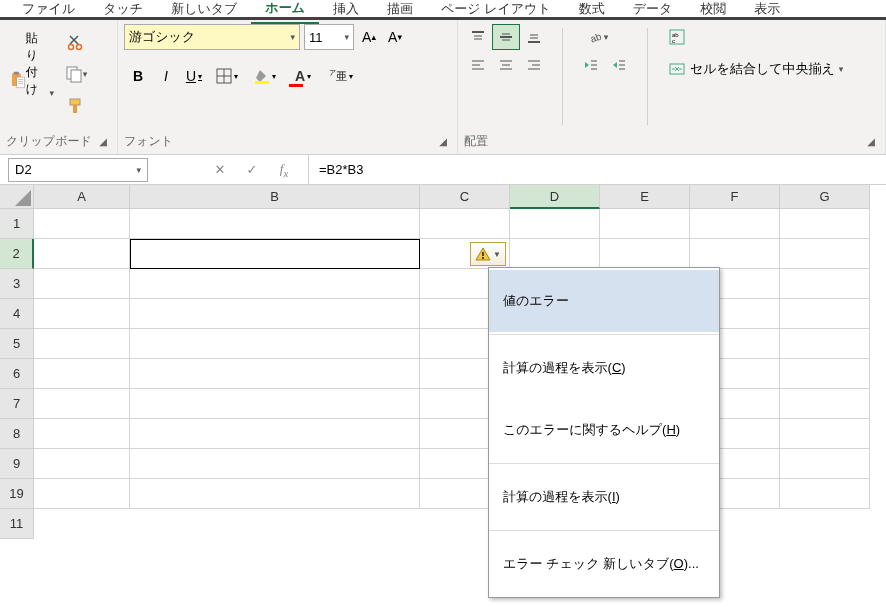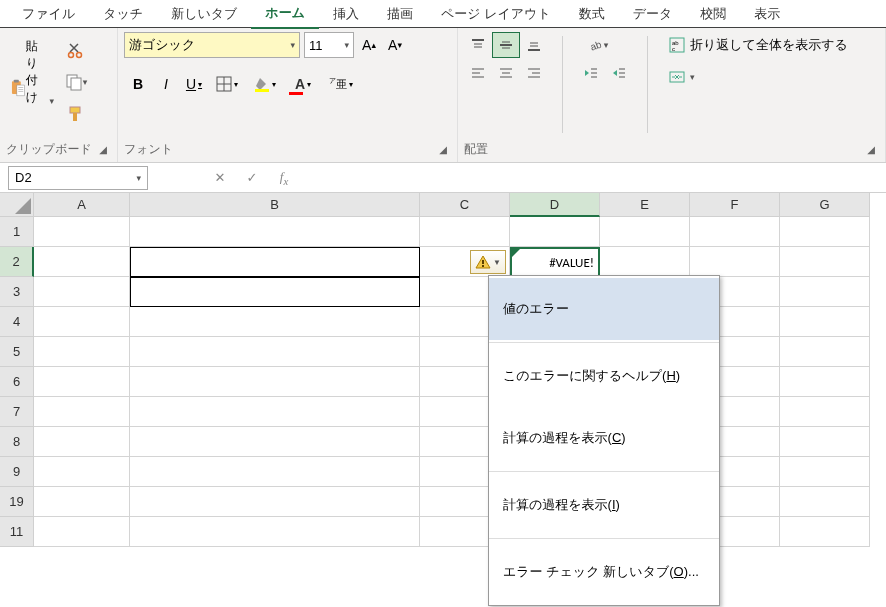--- a/index.html
+++ b/index.html
@@ -1,19 +1,19 @@
 <!DOCTYPE html>
 <html><head>
 <meta charset="utf-8">
 <style>
 * { box-sizing: border-box; margin: 0; padding: 0; }
 body { font-family: "Yu Gothic UI", "Meiryo", sans-serif; font-size: 13px; background: #fff; overflow: hidden; width: 886px; height: 607px; }
 
 
-.ribbon-tabs { display: flex; height: 28px; background: #fff; border-bottom: 1px solid #404040; padding-left: 8px; align-items: center; }
+.ribbon-tabs { display: flex; height: 20px; background: #fff; border-bottom: 3px solid #404040; padding-left: 8px; align-items: center; }
 .ribbon-tab { padding: 5px 14px; cursor: pointer; color: #333; }
 .ribbon-tab.active { color: #217346; border-bottom: 2px solid #217346; font-weight: bold; }
 
 
 .ribbon { display: flex; background: #f3f2f1; border-bottom: 1px solid #d0d0d0; height: 135px; }
 .ribbon-group { border-right: 1px solid #e0e0e0; display: flex; flex-direction: column; padding: 4px 6px 0; }
 .ribbon-group-content { flex: 1; display: flex; align-items: flex-start; gap: 6px; }
 .ribbon-group-label { font-size: 12px; color: #666; text-align: center; padding: 4px 0; display: flex; justify-content: center; align-items: center; gap: 6px; }
 .launcher { font-size: 10px; color: #666; margin-left: auto; padding-right: 4px; cursor: pointer; }
 
@@ -283,28 +283,28 @@
         </div>
       </div>
       <div class="sep"></div>
       <div class="align-col" style="gap:6px">
         <div class="wrap-btn">
             <svg width="18" height="18">
               <rect x="2" y="2" width="14" height="14" fill="none" stroke="#4a8"></rect>
               <text x="4" y="9" font-size="6">ab</text>
               <text x="4" y="15" font-size="6">c</text>
             </svg>
-            <span>折り返して全体を表示する</span>
           </div>
         <div class="wrap-btn">
             <svg width="18" height="18">
               <rect x="2" y="4" width="14" height="10" fill="none" stroke="#4a8"></rect>
               <path d="M4 9 L7 9 M7 7 L9 9 L7 11" stroke="#4a8" fill="none"></path>
               <path d="M14 9 L11 9 M11 7 L9 9 L11 11" stroke="#4a8" fill="none"></path>
             </svg>
+            <span>セルを結合して中央揃え</span>
             <span class="chev">▾</span>
           </div>
       </div>
     </div>
     <div class="ribbon-group-label">
         <span>配置</span>
         <span class="launcher">◢</span>
       </div>
   </div>
 </div>
@@ -313,20 +313,23 @@
   <div class="name-box">
       <span>D2</span>
       <span class="chev">▾</span>
     </div>
   <div style="width:40px"></div>
   <div class="fx-btns">
     <span class="fx-btn">✕</span>
     <span class="fx-btn">✓</span>
     <span class="fx-btn fx-label">f<sub>x</sub></span>
   </div>
+  <div class="formula-input">
+      <span>=B2*B3</span>
+    </div>
 </div>
 
 <div style="display:flex">
   <div class="corner"></div>
   <div class="col-headers">
     <div class="col-h" style="width:96px">A</div>
     <div class="col-h" style="width:290px">B</div>
     <div class="col-h" style="width:90px">C</div>
     <div class="col-h sel" style="width:90px">D</div>
     <div class="col-h" style="width:90px">E</div>
@@ -354,32 +357,20 @@
     <div class="cell-row">
       <div class="cell" style="width:96px"></div>
       <div class="cell" style="width:290px"></div>
       <div class="cell" style="width:90px"></div>
       <div class="cell" style="width:90px"></div>
       <div class="cell" style="width:90px"></div>
       <div class="cell" style="width:90px"></div>
       <div class="cell" style="width:90px"></div>
     </div>
 
-    <div class="cell-row">
-      <div class="cell" style="width:96px"></div>
-      <div class="cell bordered" style="width:290px"></div>
-      <div class="cell" style="width:90px"></div>
-      <div class="cell sel-cell" style="width:90px">
-        <div class="error-indicator"></div>
-        <span>#VALUE!</span>
-      </div>
-      <div class="cell" style="width:90px"></div>
-      <div class="cell" style="width:90px"></div>
-      <div class="cell" style="width:90px"></div>
-    </div>
 
     <div class="cell-row">
       <div class="cell" style="width:96px"></div>
       <div class="cell bordered" style="width:290px"></div>
       <div class="cell" style="width:90px"></div>
       <div class="cell" style="width:90px"></div>
       <div class="cell" style="width:90px"></div>
       <div class="cell" style="width:90px"></div>
       <div class="cell" style="width:90px"></div>
     </div>
@@ -462,22 +453,22 @@
           <path d="M8 2 L15 14 L1 14 Z" fill="#f2c94c" stroke="#b08000"></path>
           <rect x="7" y="6" width="2" height="4" fill="#5a4000"></rect>
           <rect x="7" y="11" width="2" height="2" fill="#5a4000"></rect>
         </svg>
       <span class="smart-dd">▼</span>
     </div>
 
     <div class="ctx-menu" style="top:58px; left:454px">
       <div class="ctx-item hover">値のエラー</div>
       <div class="ctx-sep"></div>
+      <div class="ctx-item"><span>計算の過程を表示(</span><span class="ul">C</span><span>)</span></div>
       <div class="ctx-item"><span>このエラーに関するヘルプ(</span><span class="ul">H</span><span>)</span></div>
-      <div class="ctx-item"><span>計算の過程を表示(</span><span class="ul">C</span><span>)</span></div>
       <div class="ctx-sep"></div>
       <div class="ctx-item"><span>計算の過程を表示(</span><span class="ul">I</span><span>)</span></div>
       <div class="ctx-sep"></div>
       <div class="ctx-item"><span>エラー チェック 新しいタブ(</span><span class="ul">O</span><span>)...</span></div>
     </div>
 
   </div>
 </div>
 
 </body></html>

